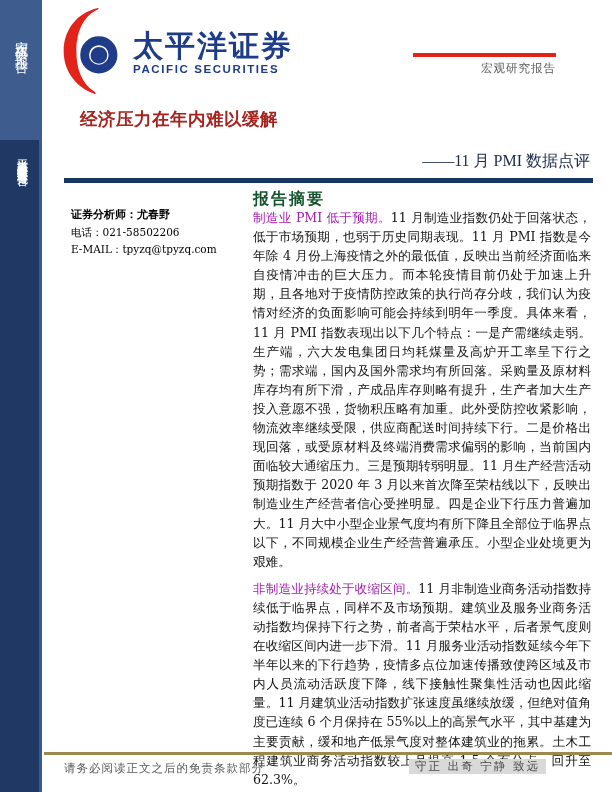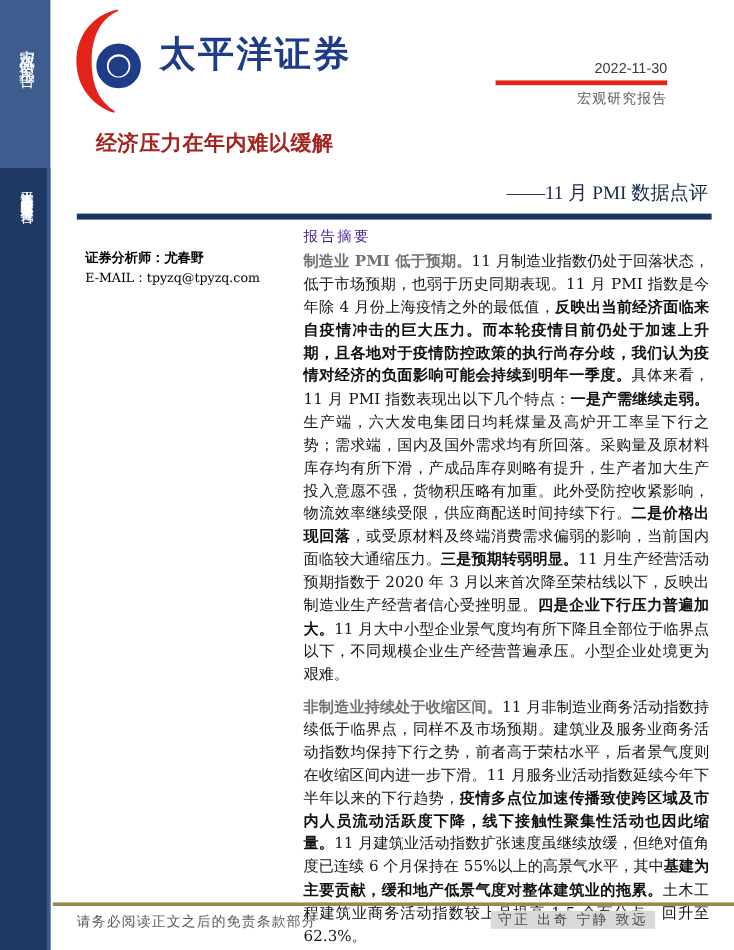--- a/index.html
+++ b/index.html
@@ -43,28 +43,28 @@
     font-family:"Liberation Serif","DejaVu Serif",serif;}
   .divider{position:absolute;left:64px;top:178px;width:529px;height:5px;background:#17375E;}
 
   
   .analyst{position:absolute;left:71px;top:206px;width:175px;font-size:10.5px;color:#000;
     line-height:17.5px;font-family:"DejaVu Serif","Liberation Serif",serif;}
   .analyst .row{white-space:nowrap;}
   .analyst .row.first{font-weight:bold;font-size:11px;}
 
   
-  .summary-heading{position:absolute;left:253px;top:189px;font-size:12px;font-weight:normal;color:#4c1d95;
+  .summary-heading{position:absolute;left:253px;top:189px;font-size:16px;font-weight:bold;color:#14532d;
     letter-spacing:2px;font-family:"DejaVu Serif","Liberation Serif",serif;}
   .summary-body{position:absolute;left:253px;top:208px;width:338px;
     font-size:12.6px;line-height:19.1px;text-align:justify;color:#141414;
     font-family:"DejaVu Serif","Liberation Serif",serif;}
   .summary-body p{margin:0 0 8px 0;}
-  .run-lead{color:#737373;font-weight:bold;}
-  .run-bold{color:#111;font-weight:bold;}
+  .run-lead{color:#a21caf;font-weight:normal;}
+  .run-bold{color:#111;font-weight:normal;}
   .run-normal{color:#141414;font-weight:normal;}
 
   
   .footer-rule{position:absolute;left:44px;top:752px;width:568px;height:2.5px;background:#9A8A4F;}
   .footer-left{position:absolute;left:64px;top:761px;font-size:11.5px;color:#595959;
     letter-spacing:1px;font-family:Liberation Mono, monospace;}
   .footer-right{position:absolute;right:66px;top:759px;font-size:11.5px;color:#4a4a4a;
     letter-spacing:2px;background:#D9D9D9;padding:0 6px;
     font-family:"DejaVu Serif","Liberation Serif",serif;}
 </style>
@@ -82,35 +82,36 @@
   <div class="sidebar-edge"></div>
 
   <div class="logo">
     <svg class="logo-mark" viewBox="0 0 58 88" xmlns="http://www.w3.org/2000/svg">
       <path d="M35 0 C 13 5 0 23 0 44 C 0 66 14 82 32 88 C 33 88 33 87 32 86 C 18 77 13 62 13 44 C 13 23 21 7 36 1 Z" fill="#E3231A"></path>
       <circle cx="36" cy="48" r="14.5" fill="none" stroke="#1E3C87" stroke-width="9"></circle>
       <path d="M36 40 a 8.5 8.5 0 1 0 8.5 8.5 c 0 -5.2 -3.6 -8.5 -8.5 -8.5 z" fill="#1E3C87"></path>
     </svg>
     <div class="logo-textblock">
       <div class="logo-cn">太平洋证券</div>
+      <div class="logo-en">PACIFIC SECURITIES</div>
     </div>
   </div>
 
   <div class="dateblock">
-    <div class="date">2022-11-30</div>
     <div class="red-rule"></div>
     <div class="report-type">宏观研究报告</div>
   </div>
 
   <div class="title">经济压力在年内难以缓解</div>
   <div class="subtitle">——11 月 PMI 数据点评</div>
   <div class="divider"></div>
 
   <div class="analyst">
     <div class="row first"><span>证券分析师：</span><span>尤春野</span></div>
+    <div class="row"><span>电话：</span><span>021-58502206</span></div>
     <div class="row"><span>E-MAIL：</span><span>tpyzq@tpyzq.com</span></div>
   </div>
 
   <div class="summary-heading">报告摘要</div>
   <div class="summary-body">
       <p><span class="run-lead">制造业 PMI 低于预期。</span><span class="run-normal">11 月制造业指数仍处于回落状态，低于市场预期，也弱于历史同期表现。11 月 PMI 指数是今年除 4 月份上海疫情之外的最低值，</span><span class="run-bold">反映出当前经济面临来自疫情冲击的巨大压力。而本轮疫情目前仍处于加速上升期，且各地对于疫情防控政策的执行尚存分歧，我们认为疫情对经济的负面影响可能会持续到明年一季度。</span><span class="run-normal">具体来看，11 月 PMI 指数表现出以下几个特点：</span><span class="run-bold">一是产需继续走弱。</span><span class="run-normal">生产端，六大发电集团日均耗煤量及高炉开工率呈下行之势；需求端，国内及国外需求均有所回落。采购量及原材料库存均有所下滑，产成品库存则略有提升，生产者加大生产投入意愿不强，货物积压略有加重。此外受防控收紧影响，物流效率继续受限，供应商配送时间持续下行。</span><span class="run-bold">二是价格出现回落</span><span class="run-normal">，或受原材料及终端消费需求偏弱的影响，当前国内面临较大通缩压力。</span><span class="run-bold">三是预期转弱明显。</span><span class="run-normal">11 月生产经营活动预期指数于 2020 年 3 月以来首次降至荣枯线以下，反映出制造业生产经营者信心受挫明显。</span><span class="run-bold">四是企业下行压力普遍加大。</span><span class="run-normal">11 月大中小型企业景气度均有所下降且全部位于临界点以下，不同规模企业生产经营普遍承压。小型企业处境更为艰难。</span></p>
       <p><span class="run-lead">非制造业持续处于收缩区间。</span><span class="run-normal">11 月非制造业商务活动指数持续低于临界点，同样不及市场预期。建筑业及服务业商务活动指数均保持下行之势，前者高于荣枯水平，后者景气度则在收缩区间内进一步下滑。11 月服务业活动指数延续今年下半年以来的下行趋势，</span><span class="run-bold">疫情多点位加速传播致使跨区域及市内人员流动活跃度下降，线下接触性聚集性活动也因此缩量。</span><span class="run-normal">11 月建筑业活动指数扩张速度虽继续放缓，但绝对值角度已连续 6 个月保持在 55%以上的高景气水平，其中</span><span class="run-bold">基建为主要贡献，缓和地产低景气度对整体建筑业的拖累。</span><span class="run-normal">土木工程建筑业商务活动指数较上月提高 1.5 个百分点，回升至 62.3%。</span></p>
     </div>
 
   <div class="footer-rule"></div>

